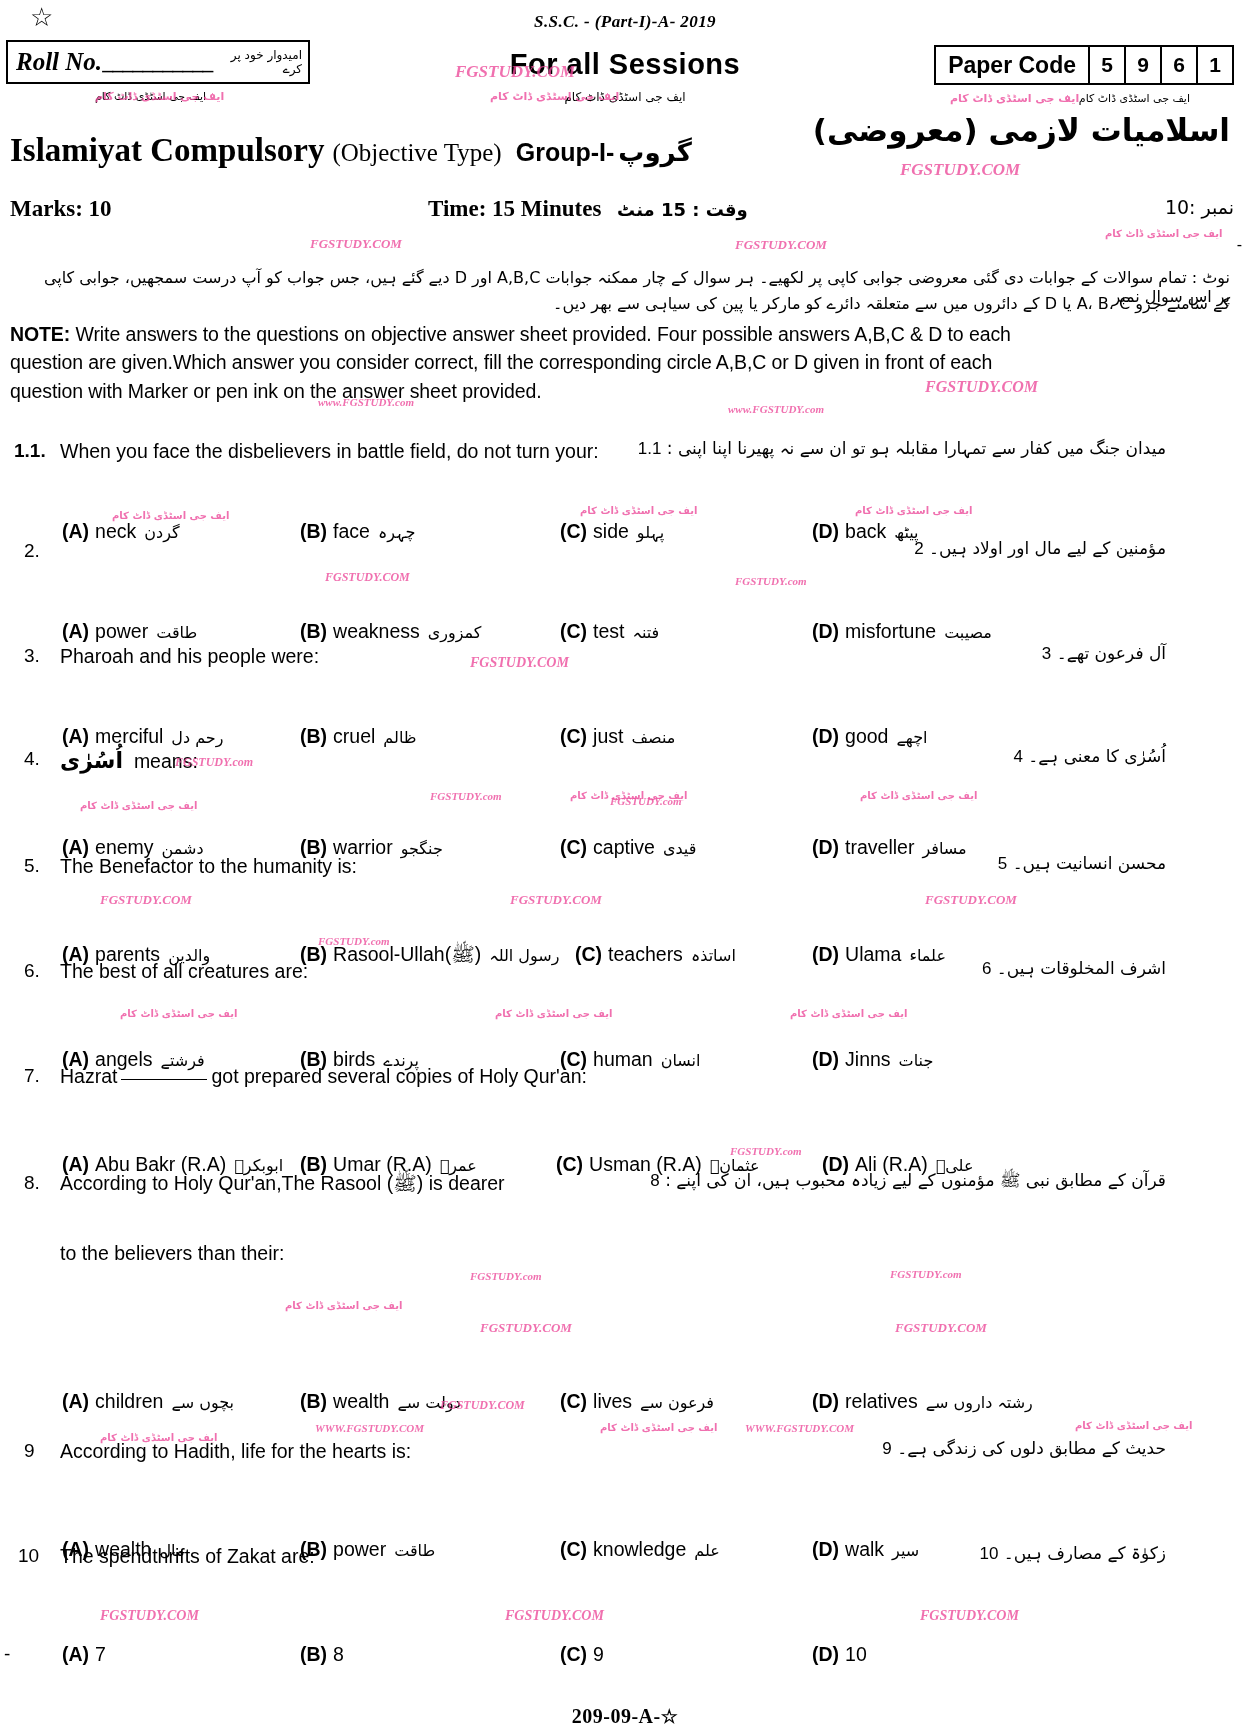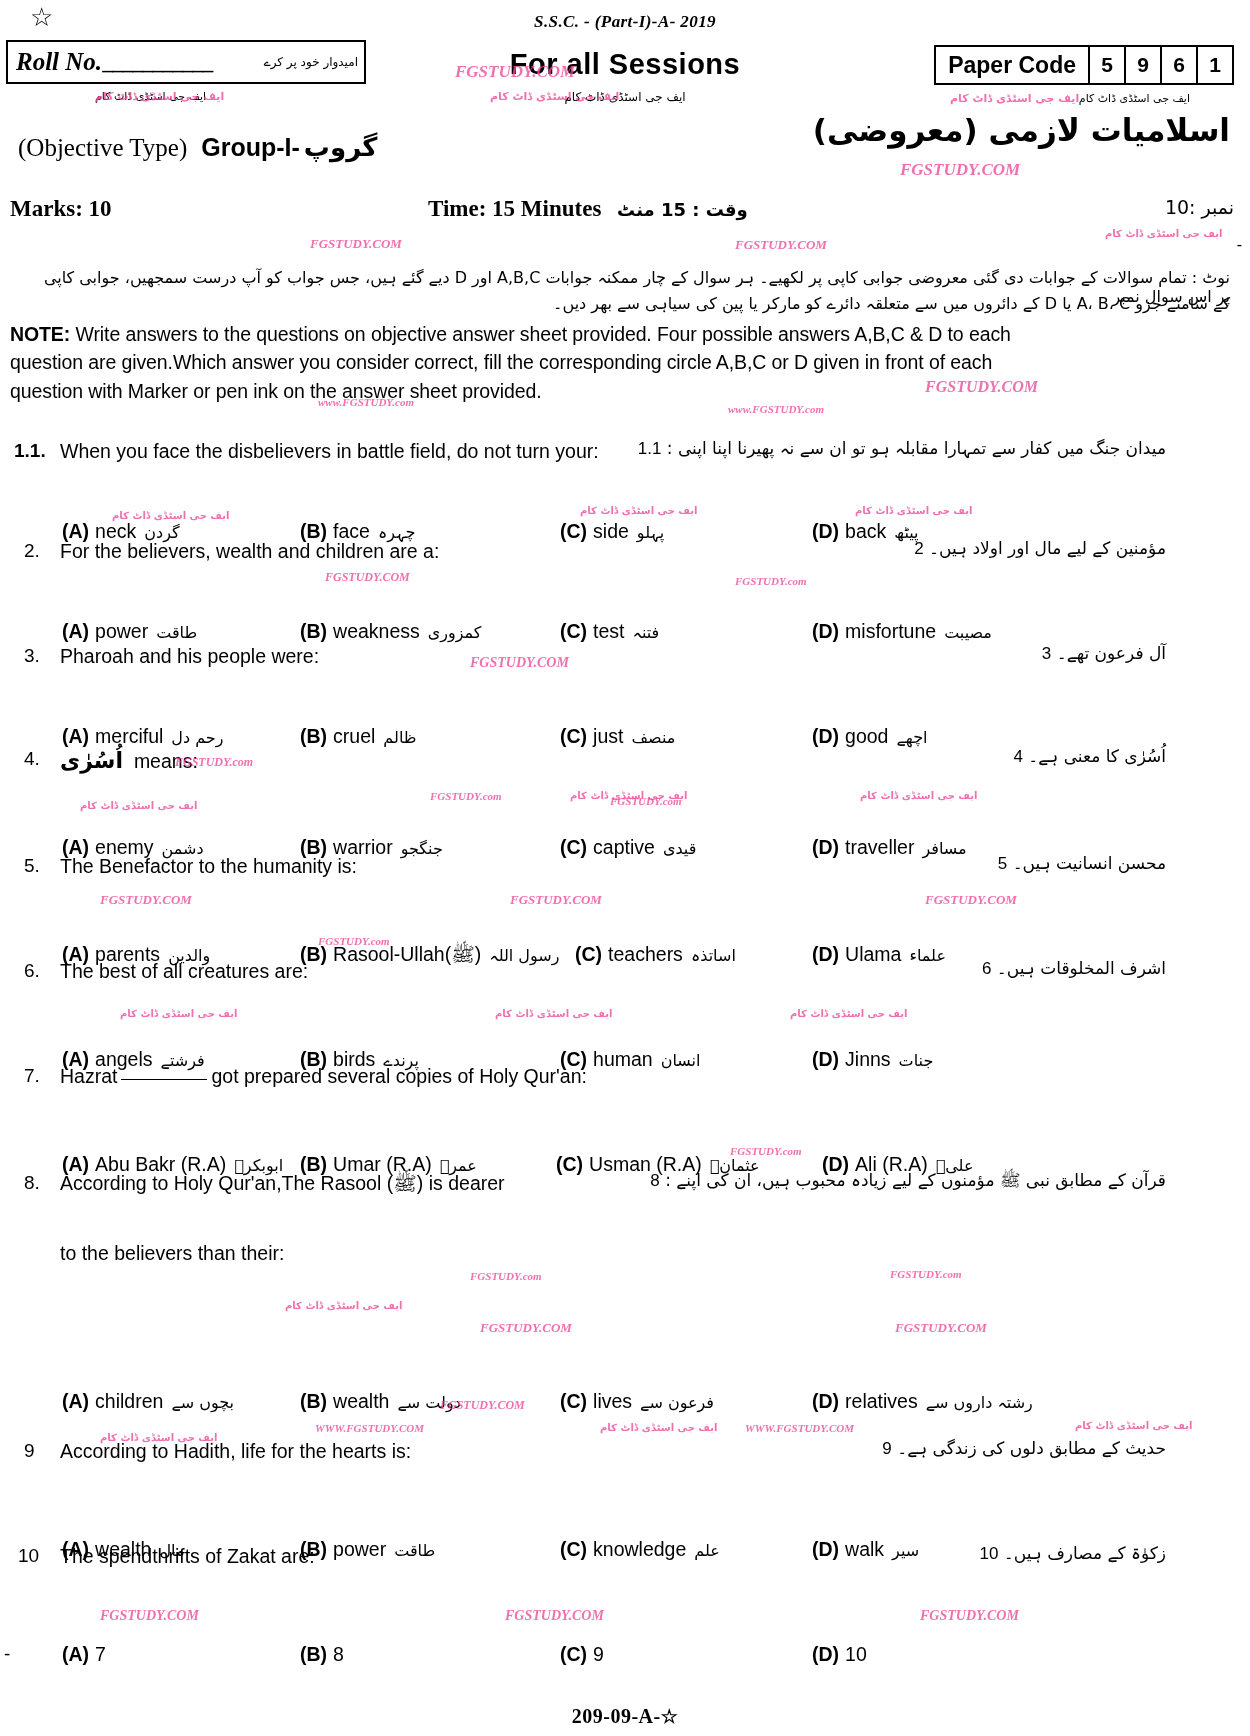--- a/index.html
+++ b/index.html
@@ -63,21 +63,21 @@
     text-align: center;
     font-family: "Liberation Serif", serif;
     font-style: italic;
     font-weight: bold;
     font-size: 17px;
     letter-spacing: .4px;
   }
   .roll-box {
     position: absolute;
     left: 6px; top: 40px;
-    width: 360px; height: 44px;
+    width: 304px; height: 44px;
     border: 2.5px solid #000;
     box-sizing: border-box;
     display: flex;
     align-items: center;
   }
   .roll-label {
     font-family: "Liberation Serif", serif;
     font-weight: bold;
     font-style: italic;
     font-size: 25px;
@@ -360,20 +360,21 @@
     <span class="code-digit">5</span>
     <span class="code-digit">9</span>
     <span class="code-digit">6</span>
     <span class="code-digit">1</span>
   </div>
   <div class="code-sub urdu-sm">ایف جی اسٹڈی ڈاٹ کام</div>
 
   <div class="subject-urdu">اسلامیات لازمی (معروضی)</div>
 
   <div class="title-row">
+    <span class="t-main">Islamiyat Compulsory</span>
     <span class="t-paren">(Objective Type)</span>
     <span class="t-group">Group-I-</span>
     <span class="t-group-urdu">گروپ</span>
   </div>
 
   <div class="marks">Marks: 10</div>
   <div class="time">
     <span>Time: 15  Minutes</span>
     <span class="time-urdu">وقت : 15 منٹ</span>
   </div>
@@ -398,21 +399,20 @@
       <span class="opt o1"><span class="lab">(A)</span><span class="val">neck</span><span class="ur">گردن</span></span>
       <span class="opt o2"><span class="lab">(B)</span><span class="val">face</span><span class="ur">چہرہ</span></span>
       <span class="opt o3"><span class="lab">(C)</span><span class="val">side</span><span class="ur">پہلو</span></span>
       <span class="opt o4"><span class="lab">(D)</span><span class="val">back</span><span class="ur">پیٹھ</span></span>
     </div>
   </div>
 
   <div class="q" style="top:540px">
     <div class="q-head">
       <span class="q-num plain" style="left:24px">2.</span>
-      <span class="q-text">For the believers, wealth and children are a:</span>
       <span class="q-urdu"><span>مؤمنین کے لیے مال اور اولاد ہیں۔</span> <span class="q-urdu-num">2</span></span>
     </div>
     <div class="opts" style="top:50px">
       <span class="opt o1"><span class="lab">(A)</span><span class="val">power</span><span class="ur">طاقت</span></span>
       <span class="opt o2"><span class="lab">(B)</span><span class="val">weakness</span><span class="ur">کمزوری</span></span>
       <span class="opt o3"><span class="lab">(C)</span><span class="val">test</span><span class="ur">فتنہ</span></span>
       <span class="opt o4"><span class="lab">(D)</span><span class="val">misfortune</span><span class="ur">مصیبت</span></span>
     </div>
   </div>
 

